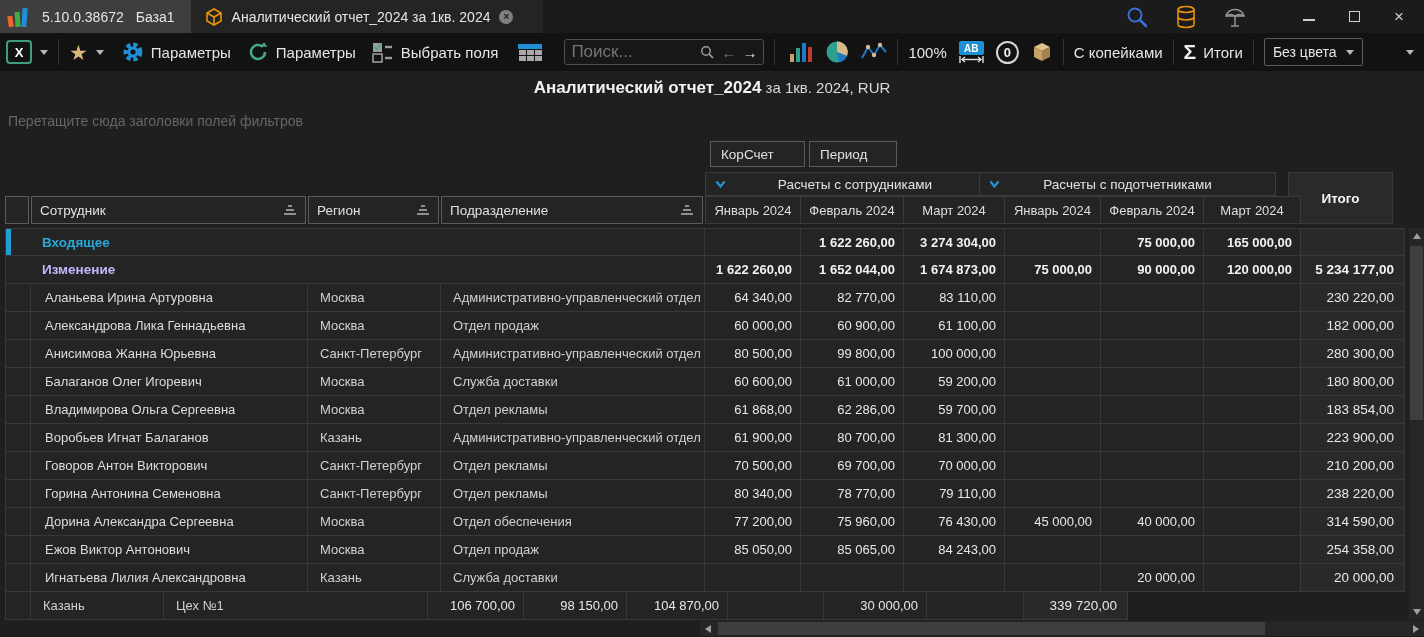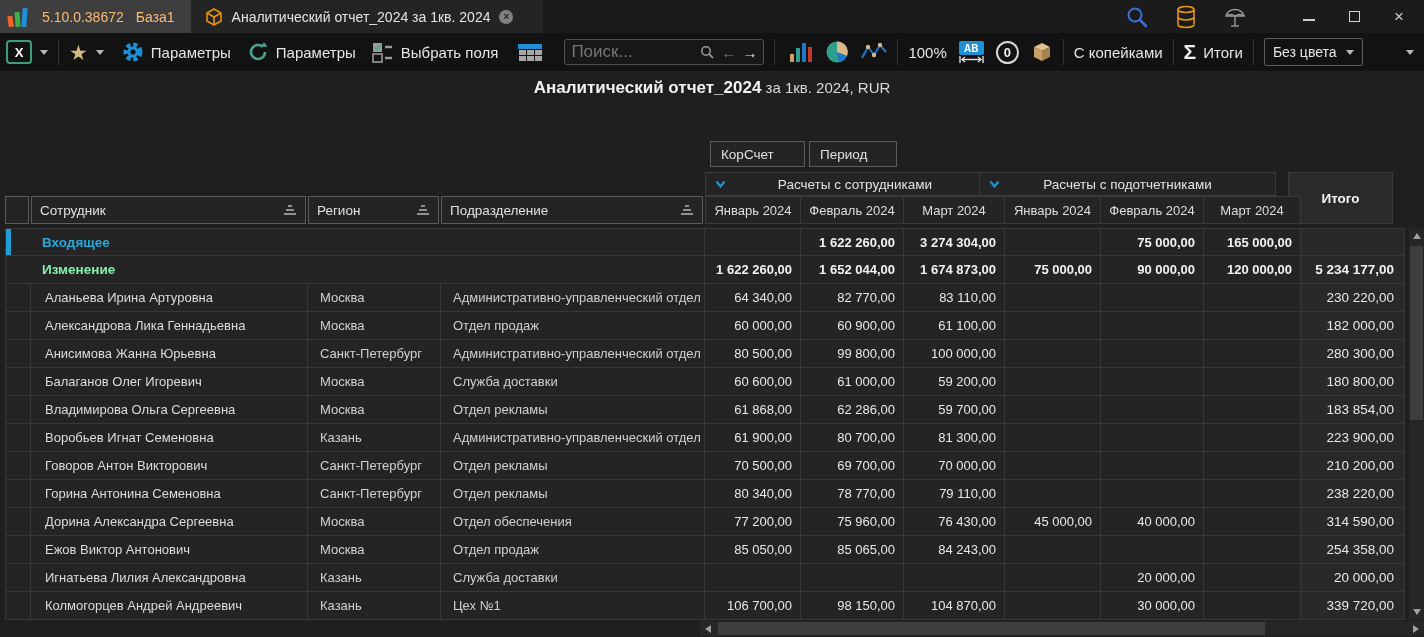--- a/index.html
+++ b/index.html
@@ -2,21 +2,21 @@
 <html><head>
 <meta charset="utf-8">
 <style>
   * { box-sizing: border-box; margin: 0; padding: 0; }
   body { background:#000; font-family:"Liberation Sans", sans-serif; }
   .app { position:relative; width:1424px; height:637px; background:#1f1f1f; overflow:hidden; color:#e0e0e0; }
 
   
   .titlebar { position:absolute; top:0; left:0; width:100%; height:33px; background:#1b1b1b; display:flex; align-items:center; }
   .tb-left { height:33px; background:#3e3e3e; display:flex; align-items:center; padding:0 16px 0 6px; gap:12px; }
-  .tb-version, .tb-base { font-size:14px; color:#fdba74; }
+  .tb-version, .tb-base { font-size:14px; color:#e5e5e5; }
   .tab { height:33px; background:#242424; display:flex; align-items:center; gap:9px; padding:0 14px; min-width:352px; }
   .tab-title { font-size:14px; color:#e4e4e4; white-space:nowrap; }
   .tab-close { width:14px; height:14px; border-radius:50%; background:#808080; color:#1b1b1b; font-size:10px; line-height:14px; text-align:center; font-weight:bold; cursor:pointer; }
   .tb-right { margin-left:auto; display:flex; align-items:center; gap:26px; padding-right:14px; }
   .winbtns { display:flex; align-items:center; gap:34px; margin-left:30px; padding-right:6px; }
   .btn-min { width:12px; height:2px; background:#cfcfcf; margin-top:6px; }
   .btn-max { width:11px; height:11px; border:1.5px solid #cfcfcf; }
   .btn-close { font-size:17px; color:#cfcfcf; line-height:1; }
 
   
@@ -64,21 +64,21 @@
 
   
   .tbody { position:absolute; top:228px; left:5px; width:1400px; }
   .trow { display:flex; height:28px; }
   .trow:first-child .cell { border-top:1px solid #383838; }
   .cell { height:28px; border-right:1px solid #383838; border-bottom:1px solid #383838; background:#242424; display:flex; align-items:center; font-size:13px; color:#d6d6d6; white-space:nowrap; overflow:hidden; }
   .cell:first-child { border-left:1px solid #383838; }
   .cell.num { justify-content:flex-end; padding-right:8px; color:#e8e8e8; }
   .cell.total { background:#292929; font-size:13.5px; padding-right:10px; }
   .cell.bold { font-weight:bold; color:#f2f2f2; }
-  .cell.rowlabel { padding-left:36px; font-weight:bold; font-size:13.5px; color:#86efac; position:relative; }
+  .cell.rowlabel { padding-left:36px; font-weight:bold; font-size:13.5px; color:#c4b5fd; position:relative; }
   .trow.incoming .rowlabel { color:#2aa7d9; }
   .accentbar { position:absolute; left:0; top:0; width:5px; height:100%; background:#1f9fd4; }
   .cell.gcell { width:26px; }
   .cell.name { width:277px; padding-left:14px; color:#dcdcdc; }
   .cell.regc { width:133px; padding-left:12px; color:#d0d0d0; }
   .cell.depc { width:264px; padding-left:12px; color:#d0d0d0; }
 
   
   .vscroll { position:absolute; left:1409px; top:228px; width:15px; height:392px; background:#262626; }
   .vscroll .sb-btn { position:absolute; left:0; width:15px; height:16px; display:flex; align-items:center; justify-content:center; }
@@ -269,20 +269,21 @@
     <div class="combo">
       <span>Без цвета</span>
       <span class="caret"></span>
     </div>
     <div class="overflow-caret caret"></div>
   </div>
 
   <div class="report-title">
     <b>Аналитический отчет_2024</b><span class="sfx"> за 1кв. 2024, RUR</span>
   </div>
+  <div class="filter-hint">Перетащите сюда заголовки полей фильтров</div>
 
   <div class="field-btns">
     <div class="fieldbtn fb-kor">КорСчет</div>
     <div class="fieldbtn fb-per">Период</div>
   </div>
 
   <div class="hdr">
     <div class="grp grp1">
       <svg class="chev" width="11" height="9" viewBox="0 0 11 9" fill="none">
           <polyline points="1.5,1.5 5.5,6.5 9.5,1.5" stroke="#2196d3" stroke-width="2.2"></polyline>
@@ -414,21 +415,21 @@
         <div class="cell num" style="width: 96px;">61 868,00</div>
         <div class="cell num" style="width: 103px;">62 286,00</div>
         <div class="cell num" style="width: 101px;">59 700,00</div>
         <div class="cell num" style="width: 96px;"></div>
         <div class="cell num" style="width: 103px;"></div>
         <div class="cell num" style="width: 97px;"></div>
         <div class="cell num total" style="width: 104px;">183 854,00</div>
       </div>
       <div class="trow">
         <div class="cell gcell"></div>
-        <div class="cell name">Воробьев Игнат Семеновна</div>
+        <div class="cell name">Воробьев Игнат Балаганов</div>
         <div class="cell regc">Казань</div>
         <div class="cell depc">Административно-управленческий отдел</div>
         <div class="cell num" style="width: 96px;">61 900,00</div>
         <div class="cell num" style="width: 103px;">80 700,00</div>
         <div class="cell num" style="width: 101px;">81 300,00</div>
         <div class="cell num" style="width: 96px;"></div>
         <div class="cell num" style="width: 103px;"></div>
         <div class="cell num" style="width: 97px;"></div>
         <div class="cell num total" style="width: 104px;">223 900,00</div>
       </div>
@@ -492,21 +493,20 @@
         <div class="cell num" style="width: 96px;"></div>
         <div class="cell num" style="width: 103px;"></div>
         <div class="cell num" style="width: 101px;"></div>
         <div class="cell num" style="width: 96px;"></div>
         <div class="cell num" style="width: 103px;">20 000,00</div>
         <div class="cell num" style="width: 97px;"></div>
         <div class="cell num total" style="width: 104px;">20 000,00</div>
       </div>
       <div class="trow">
         <div class="cell gcell"></div>
-        <div class="cell name">Колмогорцев Андрей Андреевич</div>
         <div class="cell regc">Казань</div>
         <div class="cell depc">Цех №1</div>
         <div class="cell num" style="width: 96px;">106 700,00</div>
         <div class="cell num" style="width: 103px;">98 150,00</div>
         <div class="cell num" style="width: 101px;">104 870,00</div>
         <div class="cell num" style="width: 96px;"></div>
         <div class="cell num" style="width: 103px;">30 000,00</div>
         <div class="cell num" style="width: 97px;"></div>
         <div class="cell num total" style="width: 104px;">339 720,00</div>
       </div>

